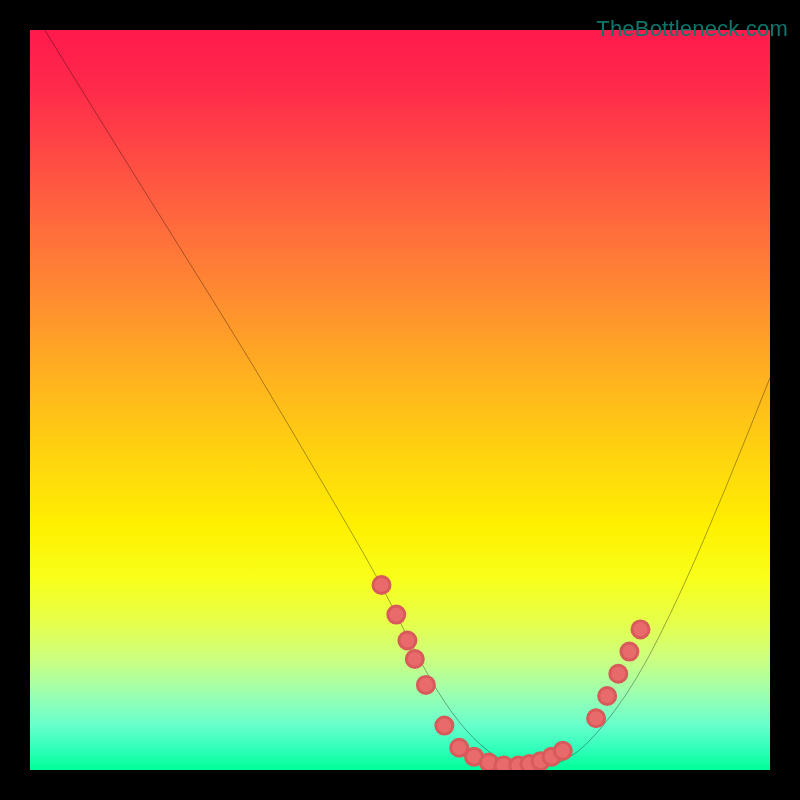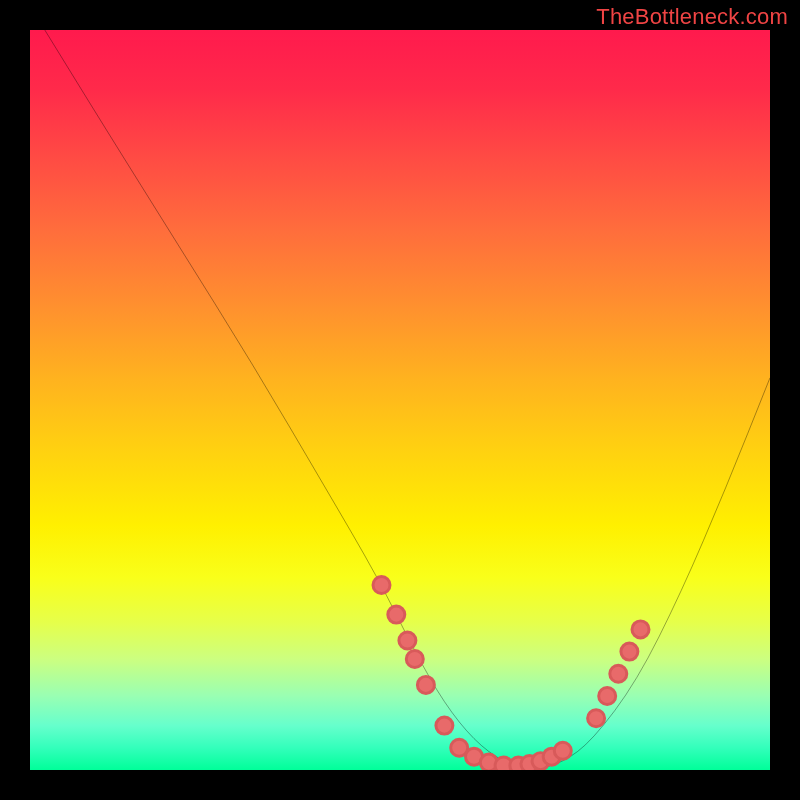--- a/index.html
+++ b/index.html
@@ -6,23 +6,23 @@
   body {
     width: 800px;
     height: 800px;
     background: #000;
     position: relative;
     font-family: Arial, sans-serif;
     overflow: hidden;
   }
   .watermark {
     position: absolute;
-    top: 4px;
+    top: 16px;
     right: 12px;
-    color: #ef4444;
+    color: #0f766e;
     font-size: 22px;
     font-weight: 500;
     z-index: 10;
     letter-spacing: 0.2px;
   }
   .plot-area {
     position: absolute;
     left: 30px;
     top: 30px;
     width: 740px;

